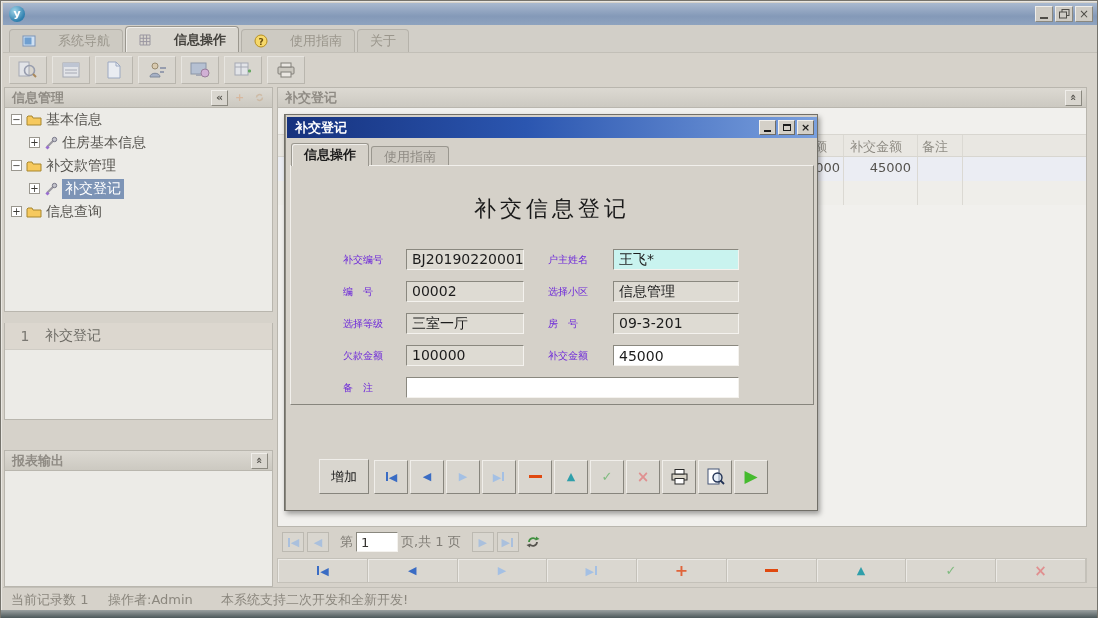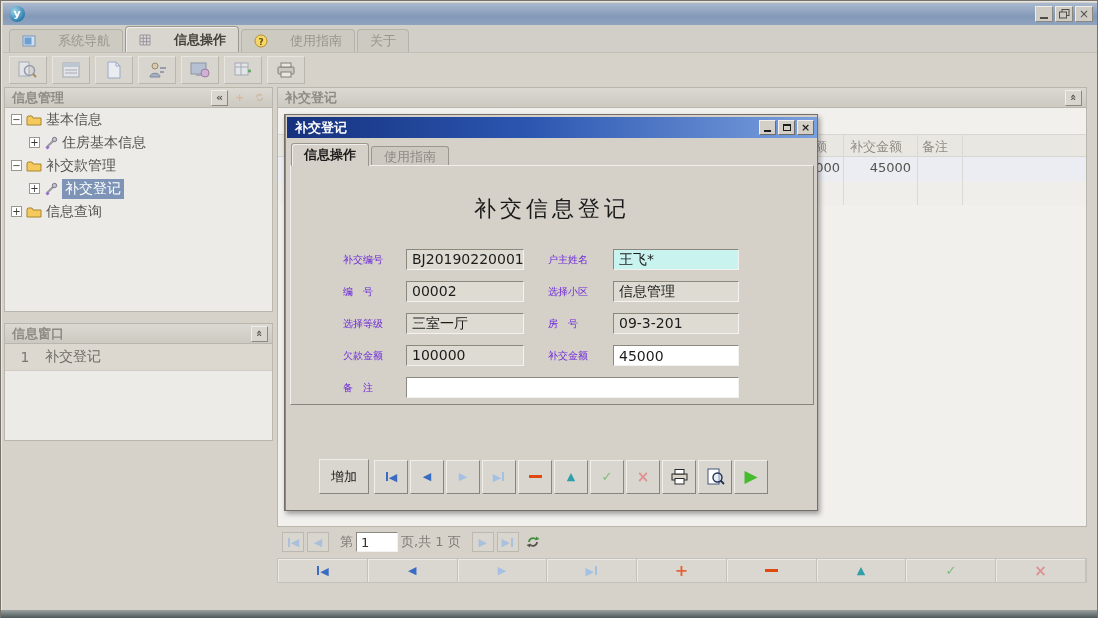--- a/index.html
+++ b/index.html
@@ -311,36 +311,39 @@
       <div class="trow lvl0">
         <span class="tg">+</span>
         <svg width="16" height="12">
             <path d="M1 3 L2 2 L6 2 L7 4 L15 4 L15 11 L1 11 Z" fill="#f6c95e" stroke="#a8872e"></path>
           </svg>
         <span class="tlabel">信息查询</span>
       </div>
     </div>
 
     <div class="p2">
+      <div class="content">
+        <div class="wrow">
+          <span class="idx">1</span>
+          <span>补交登记</span>
+        </div>
+      </div>
+    </div>
+
+    <div class="p3">
       <div class="phead">
-        <span>信息窗口</span>
+        <span>报表输出</span>
         <span class="sp">
             <span class="pbtn">
               <span class="rot90">«</span>
             </span>
           </span>
       </div>
-      <div class="content">
-        <div class="wrow">
-          <span class="idx">1</span>
-          <span>补交登记</span>
-        </div>
-      </div>
-    </div>
-
+      <div class="content"></div>
+    </div>
   </div>
 
   <div class="main">
     <div class="phead mhead">
       <span>补交登记</span>
       <span class="sp">
           <span class="pbtn">
             <span class="rot90">«</span>
           </span>
         </span>
@@ -420,20 +423,25 @@
         </span>
       <span class="bcell">
           <span class="grn chk">✓</span>
         </span>
       <span class="bcell">
           <span class="palered xx">×</span>
         </span>
     </div>
   </div>
 
+  <div class="statusbar">
+    <span style="left:8px">当前记录数 1</span>
+    <span style="left:105px">操作者:Admin</span>
+    <span style="left:218px">本系统支持二次开发和全新开发!</span>
+  </div>
   <div class="bottomedge"></div>
 
   <div class="dialog">
     <div class="dtitle">
       <span class="txt">补交登记</span>
       <span class="dbtns">
         <span class="dbtn">
             <i class="dmin"></i>
           </span>
         <span class="dbtn">

